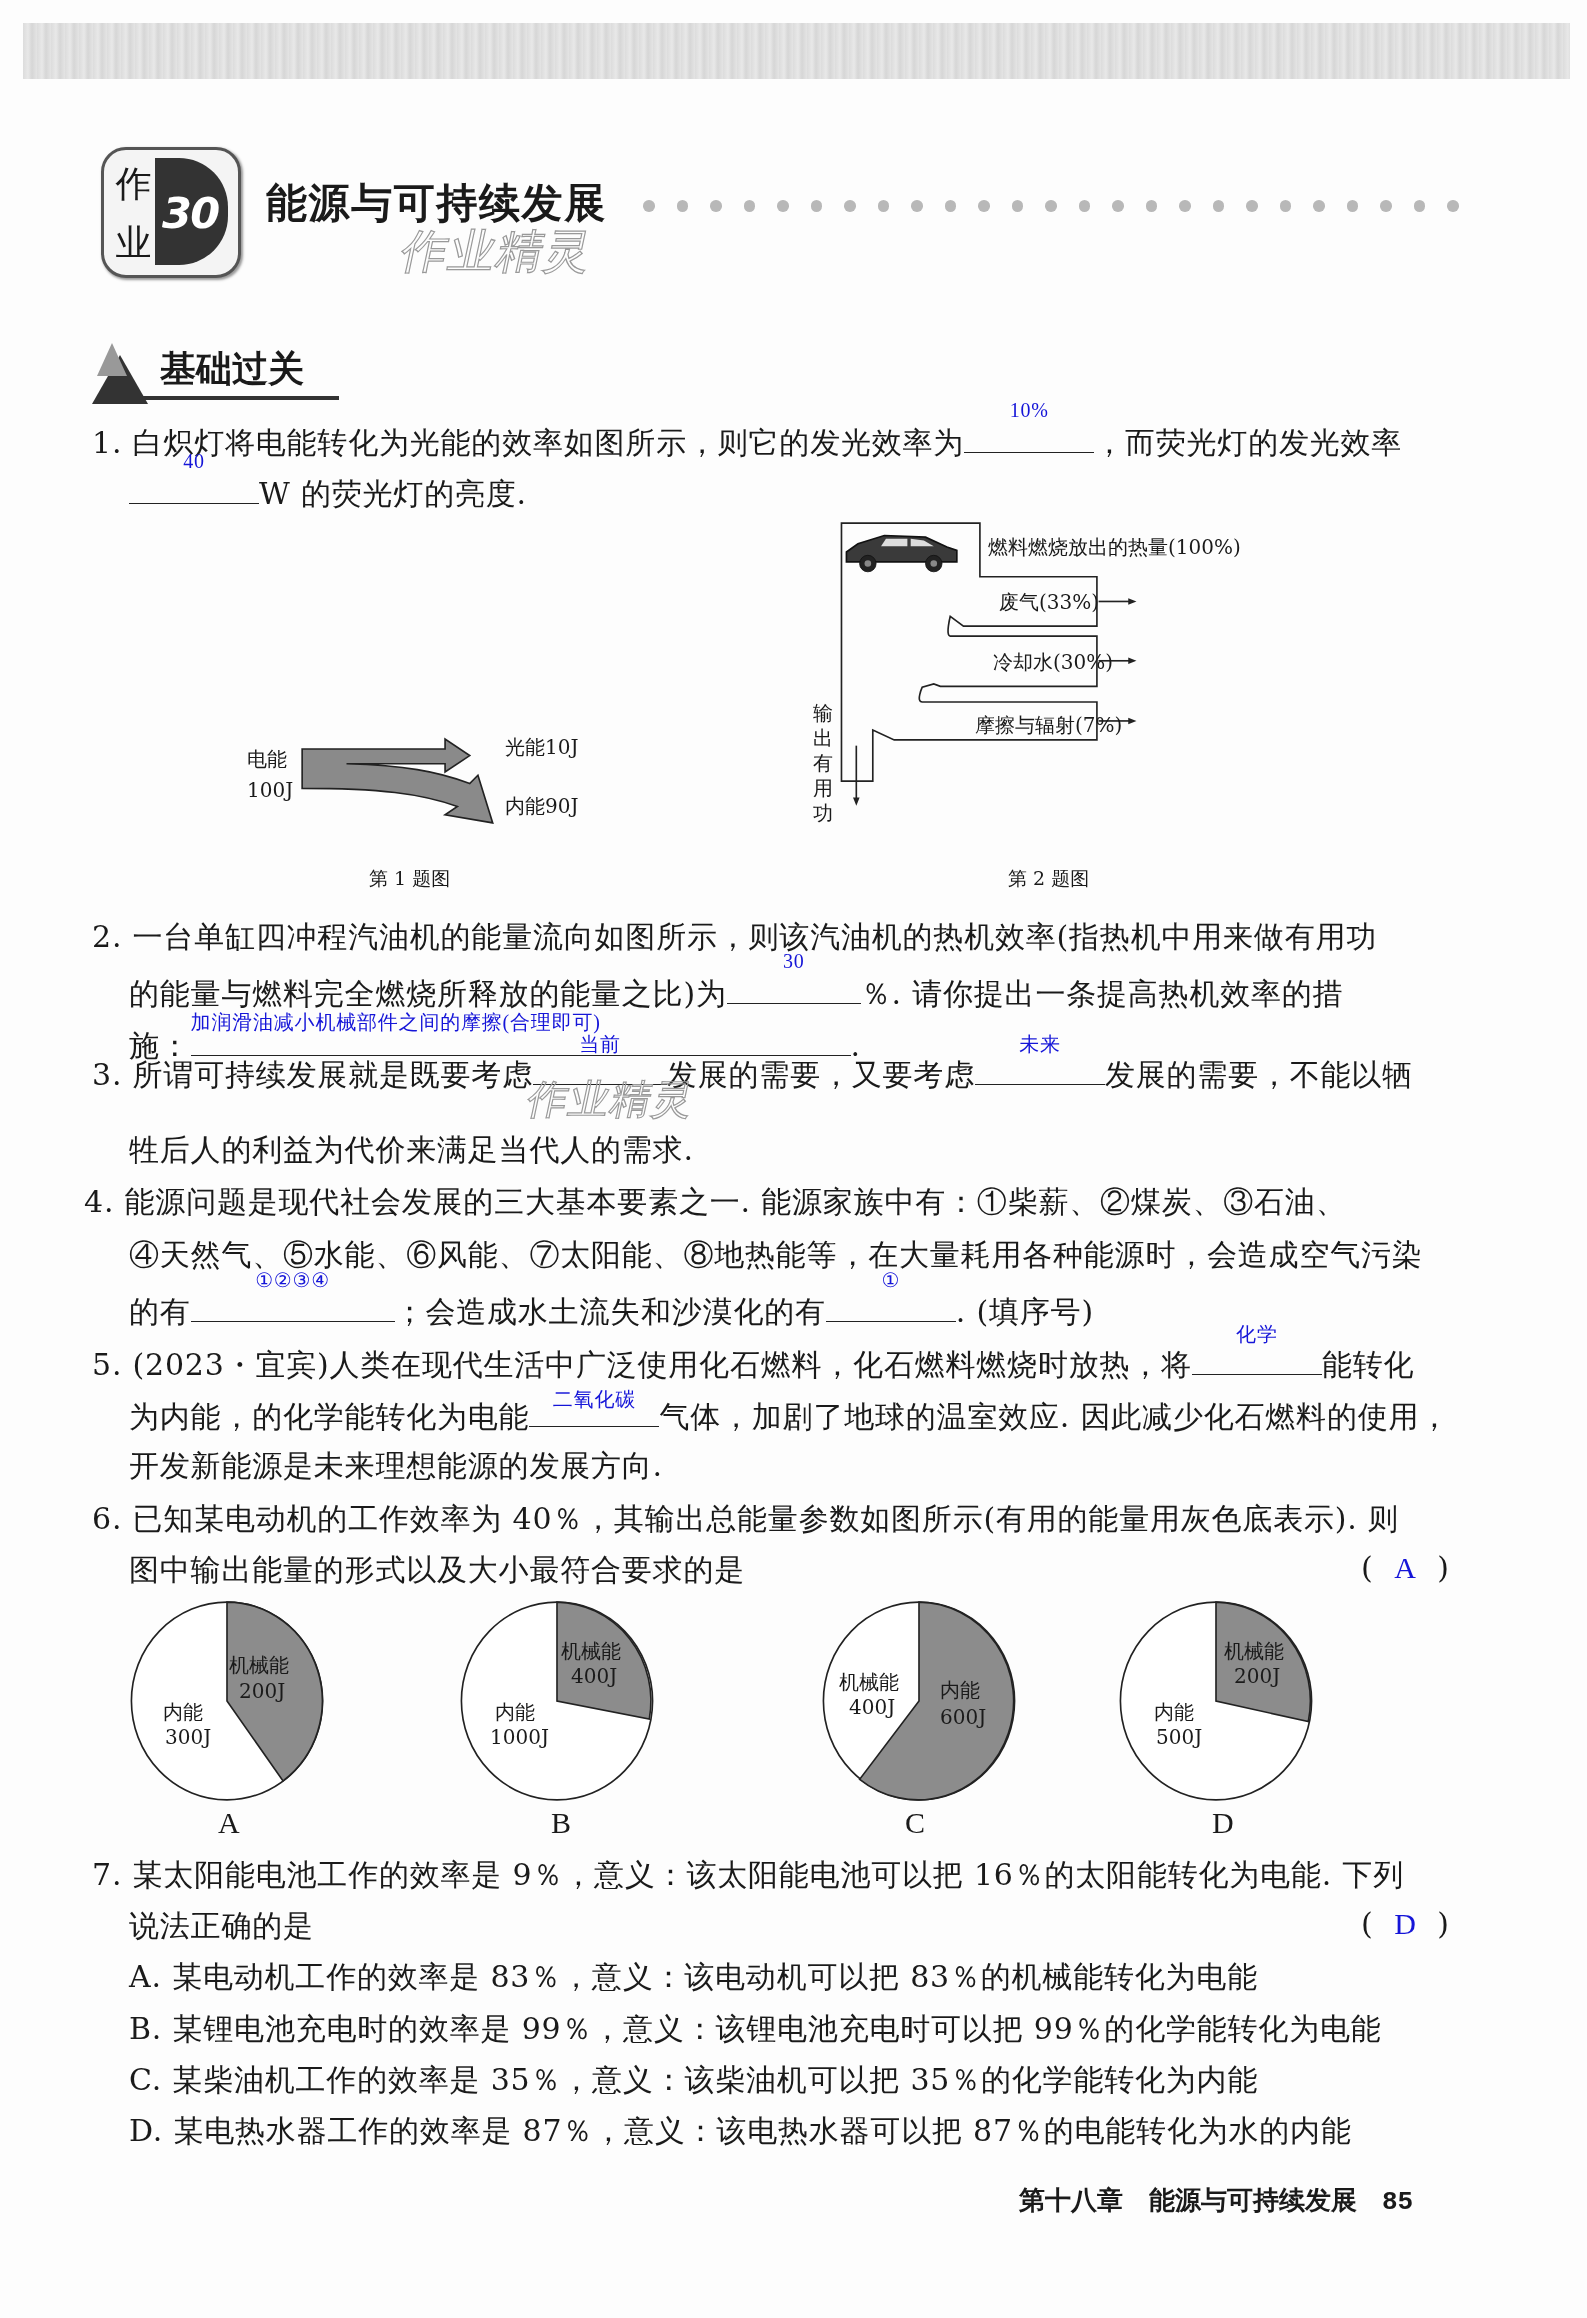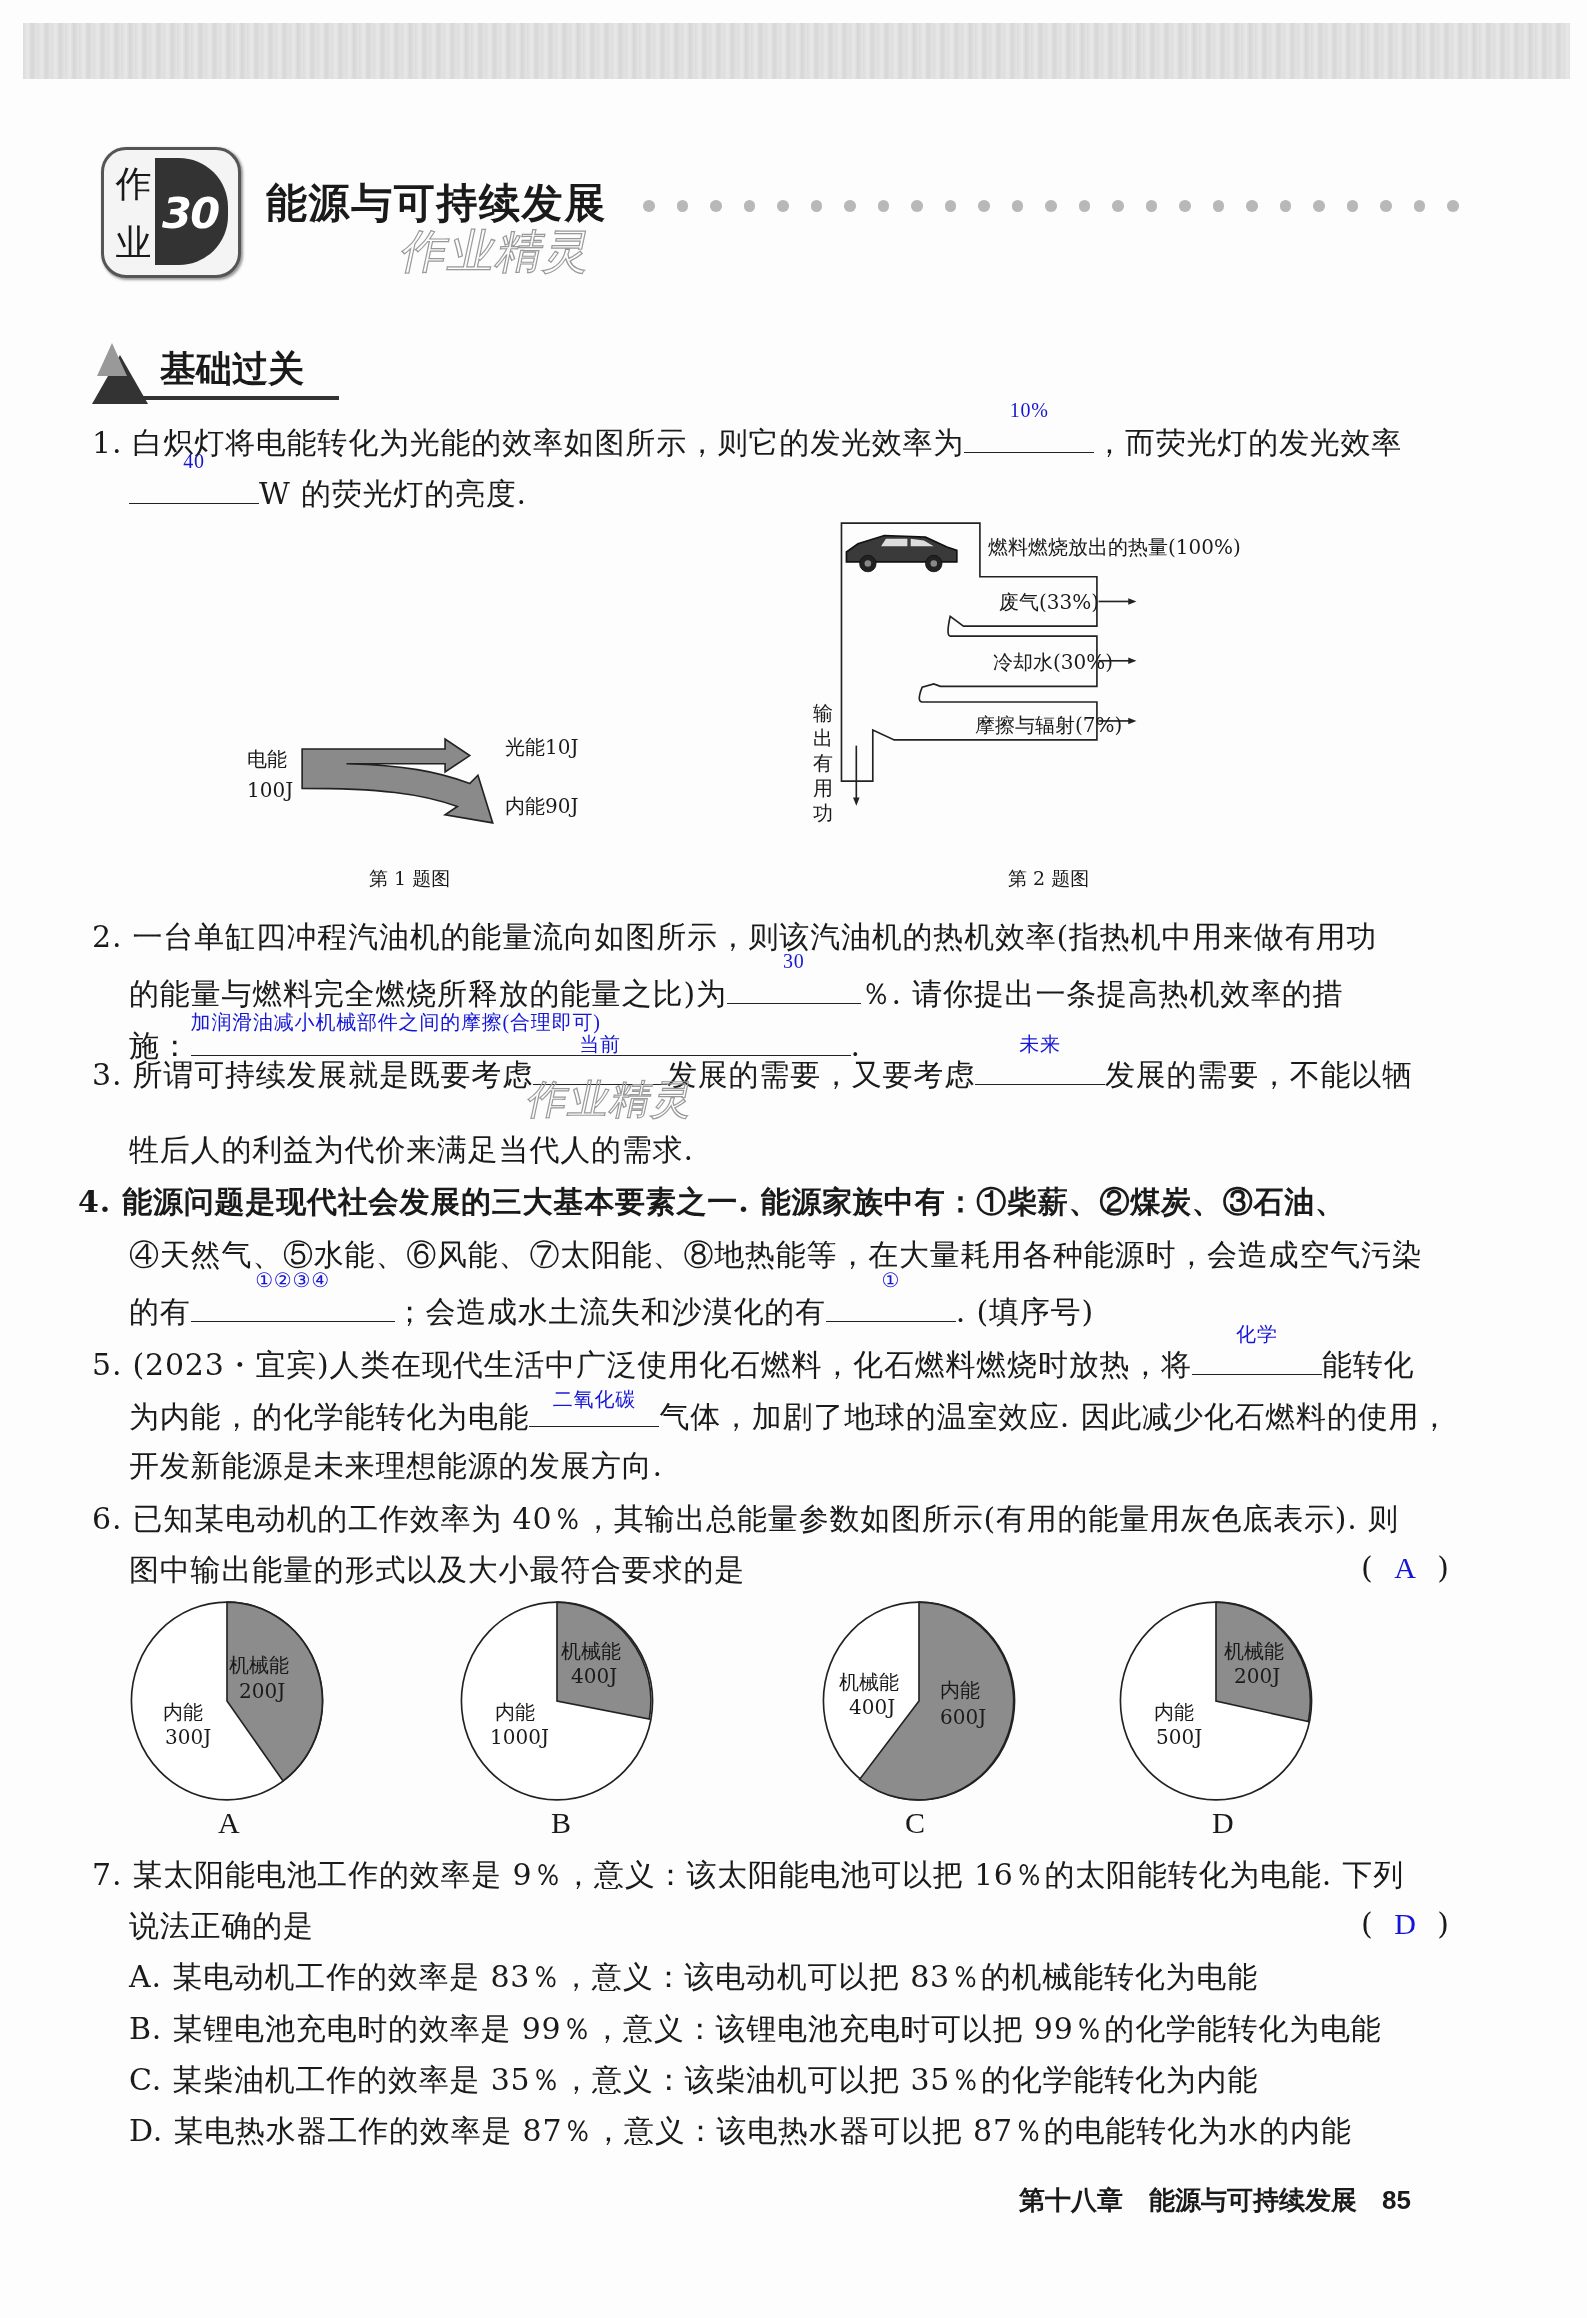--- a/index.html
+++ b/index.html
@@ -53,21 +53,21 @@
   .blank { display: inline-block; border-bottom: 1.6px solid #222; position: relative; height: 33px; vertical-align: baseline; }
   .ans {
     position: absolute; left: 0; right: 0; text-align: center; top: -20px; color: #1515d8;
     font-family: "Liberation Serif", serif; font-size: 20px;
   }
   .ans.low { top: -6.6px; }
   .choice { color: #1515d8; font-family: "Liberation Serif", serif; }
   .caption { position: absolute; font-size: 19px; }
   .fig-label { position: absolute; font-size: 20px; white-space: nowrap; }
   .footer { position: absolute; left: 1019px; top: 2183px; font-size: 26px; font-weight: bold; font-family: "DejaVu Sans", sans-serif; white-space: nowrap; }
-  .footer .pg { font-family: Liberation Sans, sans-serif; margin-left: 25px; }
+  .footer .pg { font-family: Liberation Mono, monospace; margin-left: 25px; }
   .pie-letter { position: absolute; font-size: 30px; font-family: "Liberation Serif", serif; }
 </style>
 </head>
 <body>
 
 <div class="top-strip"></div>
 
 <div class="badge">
   <div class="dark"></div>
   <span class="zuo">作</span>
@@ -170,21 +170,21 @@
 <div class="line-text" style="left:129px;top:1022px;">
   <span>施：</span><span class="blank" style="width:660px;"><span class="ans" style="text-align:left;top:-13px;">加润滑油减小机械部件之间的摩擦(合理即可)</span></span><span>.</span>
 </div>
 
 <div class="line-text" style="left:92px;top:1051px;">
   <span>3. 所谓可持续发展就是既要考虑</span><span class="blank" style="width:134px;"><span class="ans">当前</span></span><span>发展的需要，又要考虑</span><span class="blank" style="width:130px;"><span class="ans">未来</span></span><span>发展的需要，不能以牺</span>
 </div>
 <div class="watermark" style="left:528px;top:1072px;font-size:40px;">作业精灵</div>
 <div class="line-text" style="left:129px;top:1130px;">牲后人的利益为代价来满足当代人的需求.</div>
 
-<div class="line-text" style="left:78px;top:1182px;font-weight:bold;">4. 能源问题是现代社会发展的三大基本要素之一. 能源家族中有：①柴薪、②煤炭、③石油、</div>
+<div class="line-text" style="left:84px;top:1182px;">4. 能源问题是现代社会发展的三大基本要素之一. 能源家族中有：①柴薪、②煤炭、③石油、</div>
 <div class="line-text" style="left:129px;top:1235px;">④天然气、⑤水能、⑥风能、⑦太阳能、⑧地热能等，在大量耗用各种能源时，会造成空气污染</div>
 <div class="line-text" style="left:129px;top:1288px;">
   <span>的有</span><span class="blank" style="width:204px;"><span class="ans">①②③④</span></span><span>；会造成水土流失和沙漠化的有</span><span class="blank" style="width:130px;"><span class="ans">①</span></span><span>. (填序号)</span>
 </div>
 
 <div class="line-text" style="left:92px;top:1341px;">
   <span>5. (2023・宜宾)人类在现代生活中广泛使用化石燃料，化石燃料燃烧时放热，将</span><span class="blank" style="width:130px;"><span class="ans">化学</span></span><span>能转化</span>
 </div>
 <div class="line-text" style="left:129px;top:1393px;">
   <span>为内能，的化学能转化为电能</span><span class="blank" style="width:130px;"><span class="ans low">二氧化碳</span></span><span>气体，加剧了地球的温室效应. 因此减少化石燃料的使用，</span>

